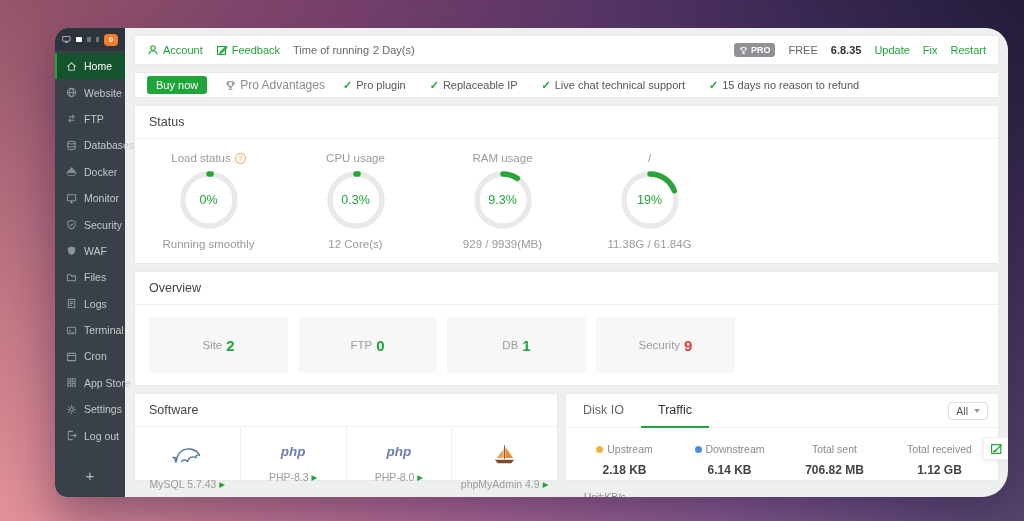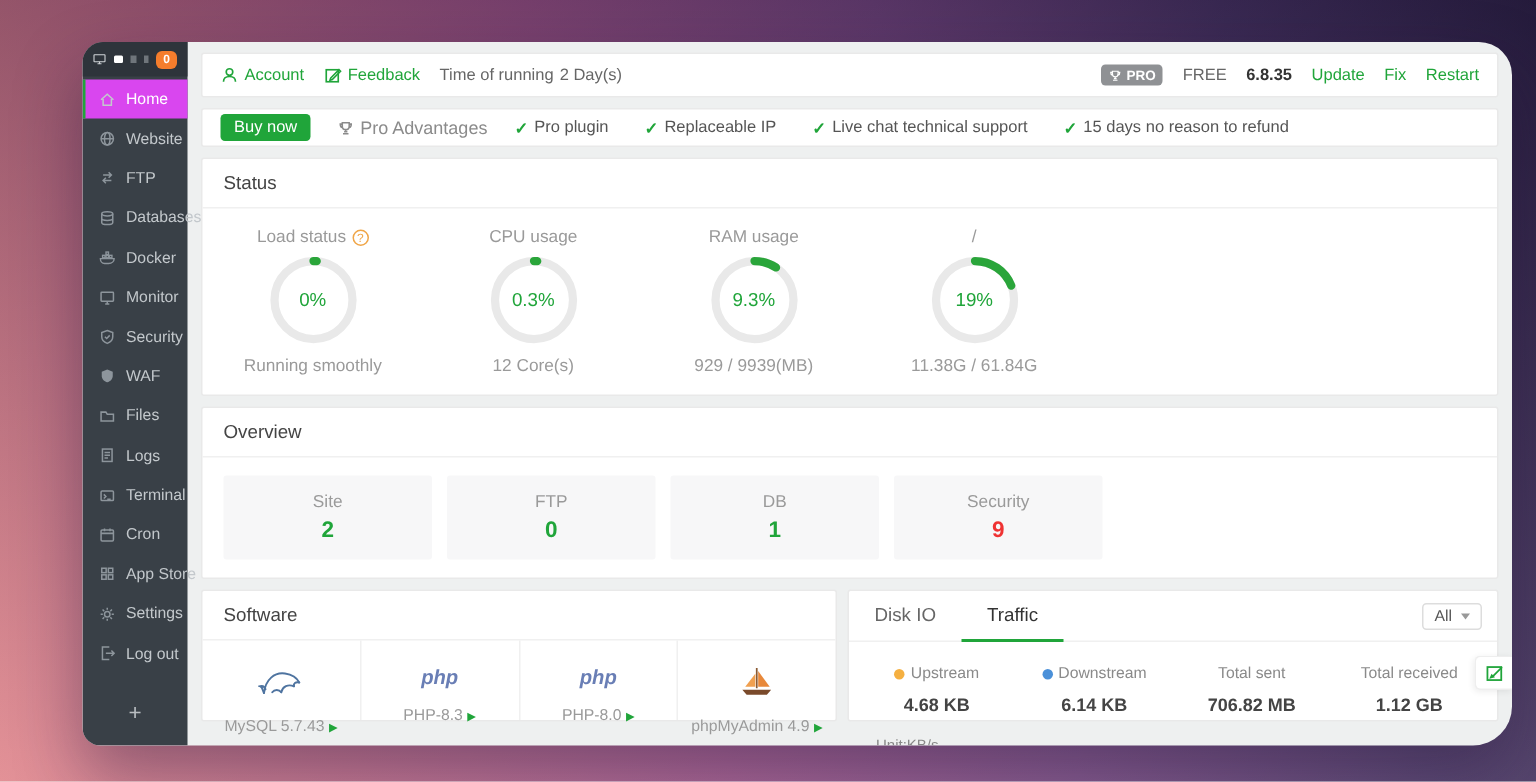--- a/index.html
+++ b/index.html
@@ -22,21 +22,21 @@
   .sb-header { height:23px; background:#2e343b; display:flex; align-items:center; padding:0 7px; gap:5px; flex-shrink:0; }
   .sb-header svg { display:block; }
   .sb-pill { width:10px; height:5px; background:#fff; border-radius:1px; }
   .sb-sq { width:5px; height:5px; background:#6f757b; }
   .sb-badge { margin-left:auto; min-width:14px; height:12px; background:#f57d2c; border-radius:4px;
     color:#fff; font-size:8px; font-weight:bold; display:flex; align-items:center; justify-content:center; cursor:pointer; }
   .sb-menu { flex:1; padding-top:2px; }
   .sb-item { height:26.4px; display:flex; align-items:center; gap:7px; padding-left:11px;
     color:#c3c8cc; font-size:10.5px; cursor:pointer; position:relative; white-space:nowrap; }
   .sb-item svg { flex-shrink:0; color:#8d959c; }
-  .sb-item.active { background:#d946ef; color:#fff; }
+  .sb-item.active { background:#14532d; color:#fff; }
   .sb-item.active::before { content:""; position:absolute; left:0; top:0; bottom:0; width:2px; background:#20a53a; }
   .sb-item.active svg { color:#c3c8cc; }
   .sb-add { height:44px; display:flex; align-items:center; justify-content:center;
     color:#b9bdc1; font-size:15px; cursor:pointer; }
   
   .main { flex:1; display:flex; flex-direction:column; gap:7px; padding:7px 9px 16px; min-width:0; overflow:hidden; }
   .bar { background:#fff; border-radius:2px; border:1px solid #e9e9e9; flex-shrink:0; }
   .topbar { height:30px; display:flex; align-items:center; padding:0 12px; gap:13px; font-size:11px; }
   .tlink { color:#20a53a; display:flex; align-items:center; gap:4px; cursor:pointer; }
   .tgray { color:#666; display:flex; align-items:center; gap:4px; }
@@ -61,21 +61,21 @@
   .g-label { font-size:11.5px; color:#9a9a9a; display:flex; align-items:center; gap:4px; height:16px; }
   .help-dot { width:11px; height:11px; border:1px solid #f0a648; border-radius:50%; color:#f0a648;
     font-size:8px; display:flex; align-items:center; justify-content:center; cursor:pointer; }
   .ring-wrap { position:relative; width:62px; height:62px; margin-top:3px; }
   .ring-pct { position:absolute; inset:0; display:flex; align-items:center; justify-content:center;
     font-size:12.5px; color:#20a53a; }
   .g-sub { font-size:11.5px; color:#9a9a9a; margin-top:7px; }
   
   .ov-body { display:flex; gap:10px; padding:12px 14px; }
   .ov-card { width:139px; height:56px; background:#f7f7f8; border-radius:2px; cursor:pointer;
-    display:flex; flex-direction:column; align-items:center; justify-content:center; gap:4px; }
+    display:flex; align-items:center; justify-content:center; gap:4px; }
   .ov-label { font-size:11.5px; color:#9a9a9a; }
   .ov-num { font-size:15px; font-weight:bold; }
   
   .bottom { display:flex; gap:7px; flex:1; min-height:0; }
   .sw-panel { width:424px; display:flex; flex-direction:column; }
   .sw-body { display:flex; flex:1; min-height:0; }
   .sw-item { flex:1; border-right:1px solid #f0f0f0; display:flex; flex-direction:column;
     align-items:center; padding-top:17px; cursor:pointer; }
   .sw-item:last-child { border-right:none; }
   .sw-icon { height:32px; display:flex; align-items:center; justify-content:center; }
@@ -440,21 +440,21 @@
             <span>All</span>
             <span class="chev"></span>
           </span>
         </div>
         <div class="tr-stats">
           <div class="tr-stat">
             <span class="tr-stat-l">
                 <span class="dot" style="background-color: rgb(245, 176, 65);"></span>
                 <span>Upstream</span>
               </span>
-            <span class="tr-stat-v">4.68 KB</span>
+            <span class="tr-stat-v">2.18 KB</span>
           </div>
           <div class="tr-stat">
             <span class="tr-stat-l">
                 <span class="dot" style="background-color: rgb(74, 144, 217);"></span>
                 <span>Downstream</span>
               </span>
             <span class="tr-stat-v">6.14 KB</span>
           </div>
           <div class="tr-stat">
             <span class="tr-stat-l">

